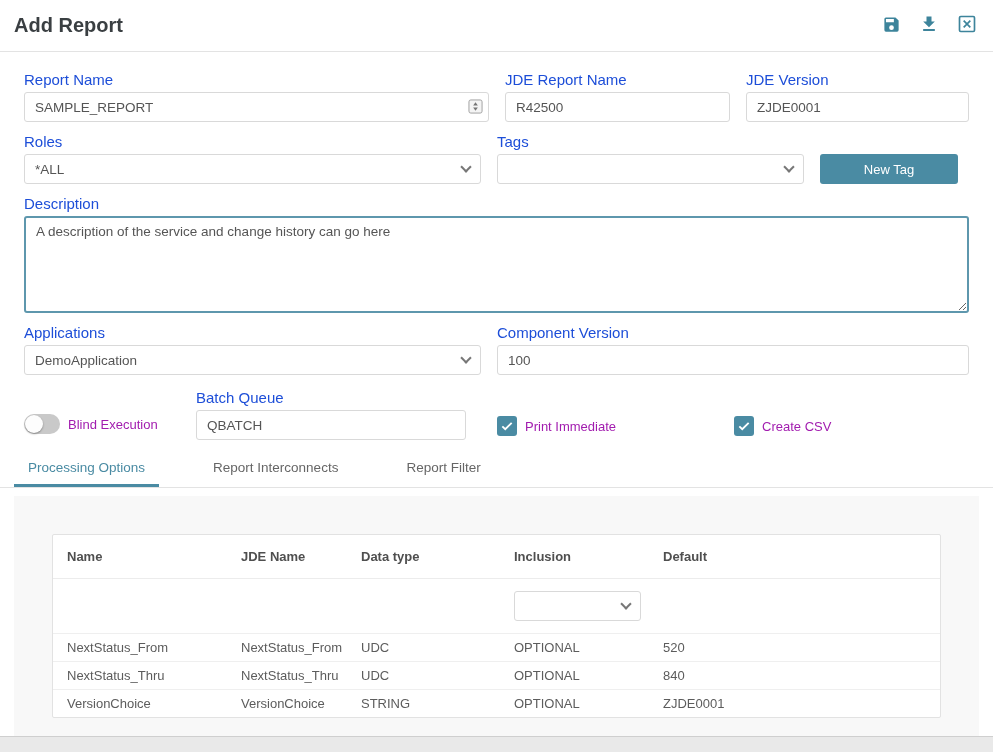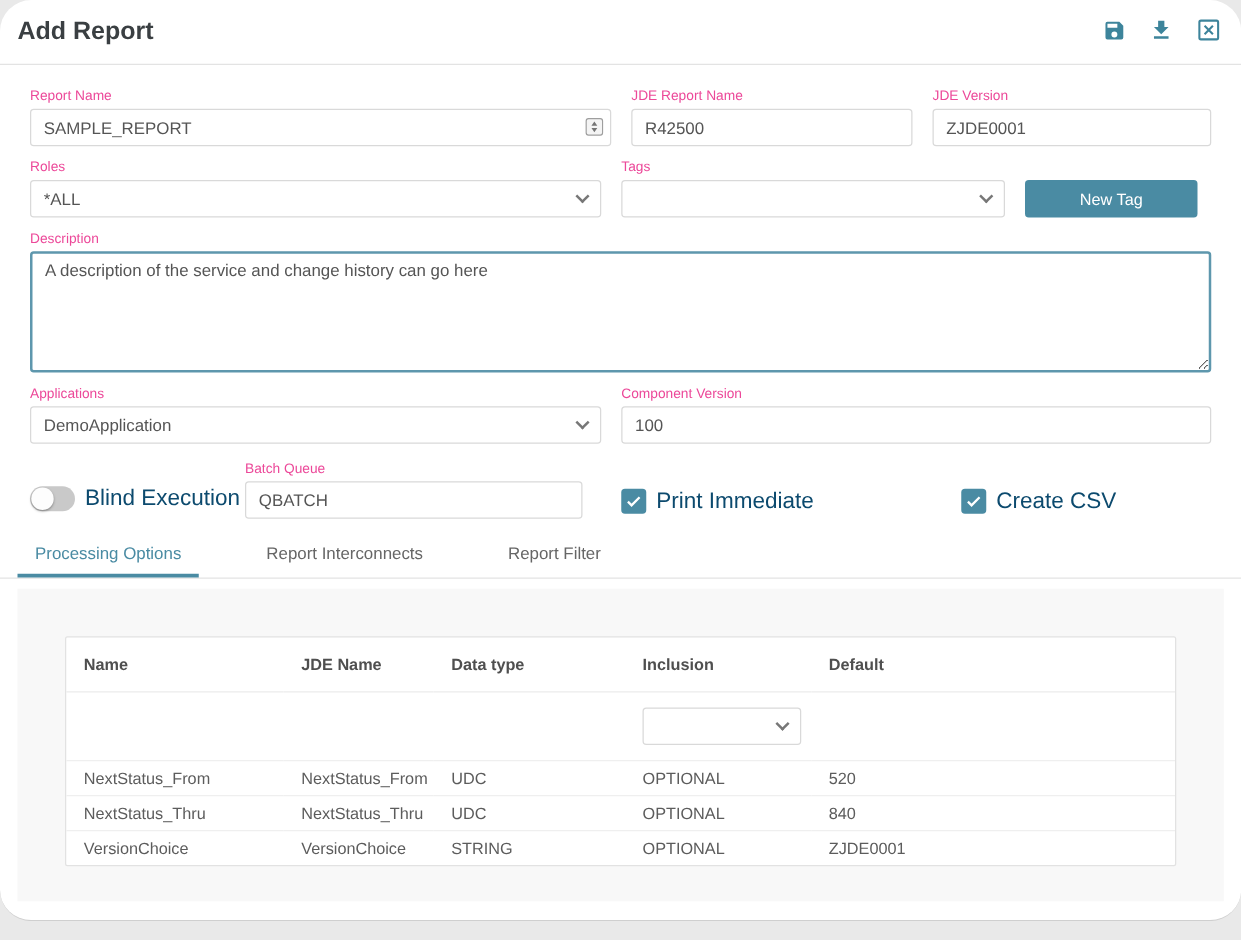--- a/index.html
+++ b/index.html
@@ -6,38 +6,37 @@
   html,body { width: 993px; height: 752px; }
   body {
     font-family: "Liberation Sans", sans-serif;
     background: #e9e9e9;
   }
   .main {
     width: 993px; height: 737px;
     background: #ffffff;
     border-bottom: 1px solid #cfcfcf;
     overflow: hidden;
-    border-radius: 25px;
   }
   
   .header {
     display: flex; align-items: center; justify-content: space-between;
     padding: 9px 14px 9px 14px;
     border-bottom: 1px solid #e3e3e3;
     height: 52px;
   }
   .page-title { font-size: 20px; font-weight: bold; color: #3a3f42; }
   .header-icons { display: flex; align-items: center; gap: 14px; }
   .icon-btn { background: none; border: none; cursor: pointer; padding: 2px; display: flex; align-items: center; }
   
   .form { padding: 8px 24px 0 24px; }
   .form-row { display: flex; gap: 16px; margin-top: 11px; }
   .field { display: flex; flex-direction: column; }
   .field label {
-    font-size: 11px; color: #ec4899; margin-bottom: 4px;
+    font-size: 15px; color: #1d4ed8; margin-bottom: 4px;
   }
   .flex1 { flex: 1; }
   .w225 { width: 225px; } .w223 { width: 223px; }
   .w457 { width: 457px; } .w307 { width: 307px; } .w138 { width: 138px; }
   .text-input {
     height: 30px; width: 100%;
     border: 1px solid #d9d9d9; border-radius: 3px;
     padding: 0 10px; font-size: 13.5px; color: #555;
     font-family: "Liberation Sans", sans-serif;
     background: #fff; outline: none;
@@ -74,21 +73,21 @@
   .misc-row { display: flex; align-items: flex-end; margin-top: 14px; }
   .toggle-group { display: flex; align-items: center; width: 172px; margin-bottom: 6px; }
   .toggle {
     width: 36px; height: 20px; background: #c9c9c9; border-radius: 10px;
     position: relative; cursor: pointer; margin-right: 8px; flex: none;
   }
   .toggle .knob {
     position: absolute; left: 1px; top: 1px; width: 18px; height: 18px;
     border-radius: 50%; background: #fdfdfd; box-shadow: 0 1px 2px rgba(0,0,0,.35);
   }
-  .toggle-label, .checkbox-label { font-size: 18px; color: #0c4a6e; }
+  .toggle-label, .checkbox-label { font-size: 13px; color: #a21caf; }
   .batch-field { width: 270px; }
   .checkbox-group { display: flex; align-items: center; margin-bottom: 4px; cursor: pointer; }
   .cbx {
     width: 20px; height: 20px; border-radius: 3px; background: #4a8ba3;
     display: flex; align-items: center; justify-content: center; margin-right: 8px; flex: none;
   }
   .ml31 { margin-left: 31px; } .ml118 { margin-left: 118px; }
   
   .tabs {
     display: flex; margin-top: 10px; border-bottom: 1px solid #e3e3e3;

